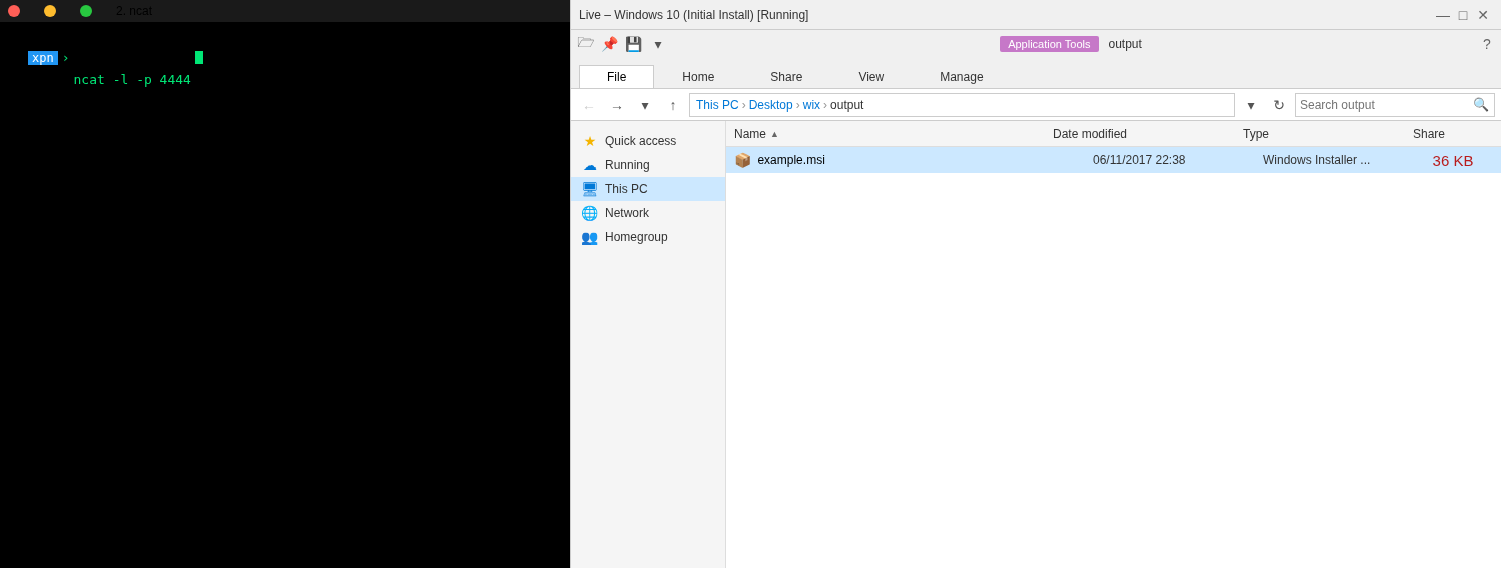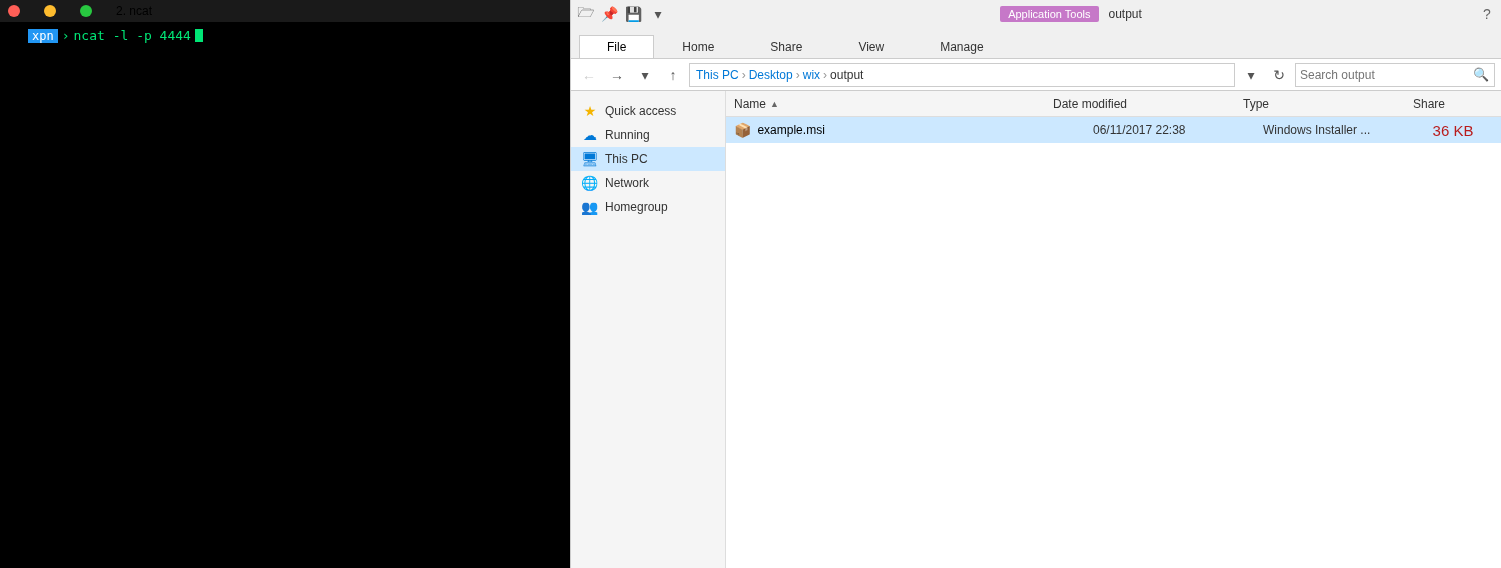--- a/index.html
+++ b/index.html
@@ -33,21 +33,21 @@
       font-family: monospace;
       font-size: 13px;
     }
     #terminal-prompt {
       display: flex; align-items: center; gap: 4px; padding-left: 20px;
     }
     .prompt-xpn {
       background: #2196f3; color: #fff; padding: 0 4px; font-size: 12px;
     }
     .prompt-arrow { color: #00e676; }
-    .prompt-cmd { color: #00e676; }
+    .prompt-cmd { color: #00e676; margin-top: 44px; }
     #terminal-cursor {
       display: inline-block; width: 8px; height: 13px; background: #00e676; vertical-align: bottom;
     }
 
     
     #explorer {
       flex: 1;
       height: 568px;
       background: #fff;
       display: flex;
@@ -228,20 +228,26 @@
       <span class="prompt-xpn">xpn</span>
       <span class="prompt-arrow">›</span>
       <span class="prompt-cmd">ncat -l -p 4444</span>
       <span id="terminal-cursor"></span>
     </div>
   </div>
 </div>
 
 <div id="explorer">
 
+  <div id="explorer-titlebar">
+    <span style="flex:1; font-size:12px; color:#333;">Live – Windows 10  (Initial Install) [Running]</span>
+    <button class="win-btn">—</button>
+    <button class="win-btn">□</button>
+    <button class="win-btn close">✕</button>
+  </div>
 
   <div id="ribbon">
     <div id="ribbon-top">
 
       <button class="ribbon-qat-btn">🗁</button>
       <button class="ribbon-qat-btn">📌</button>
       <button class="ribbon-qat-btn">💾</button>
       <button class="ribbon-qat-btn">▾</button>
       <span style="flex:1"></span>
       <span class="app-tools-badge">Application Tools</span>

